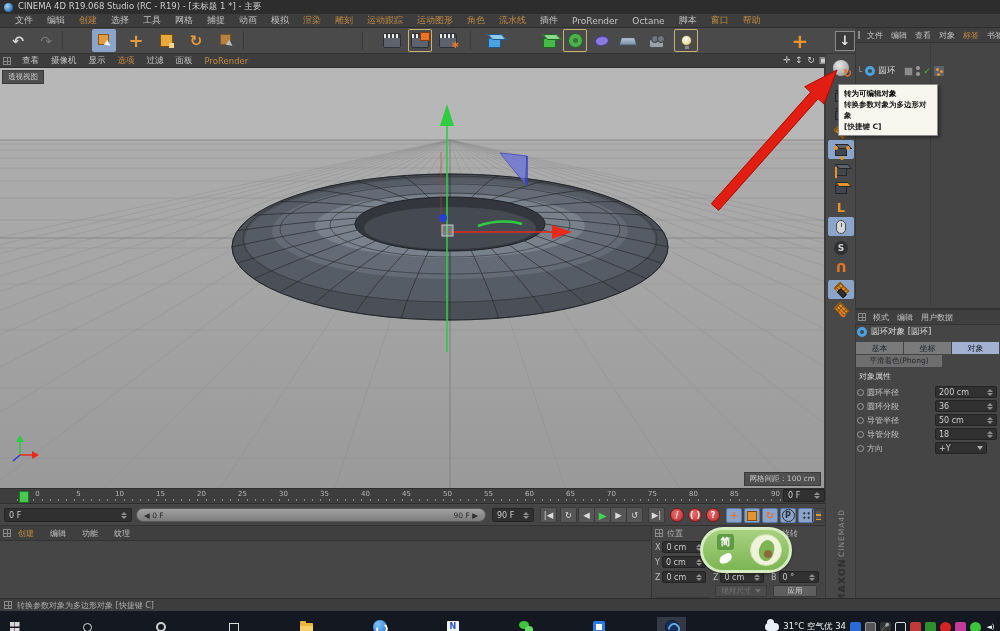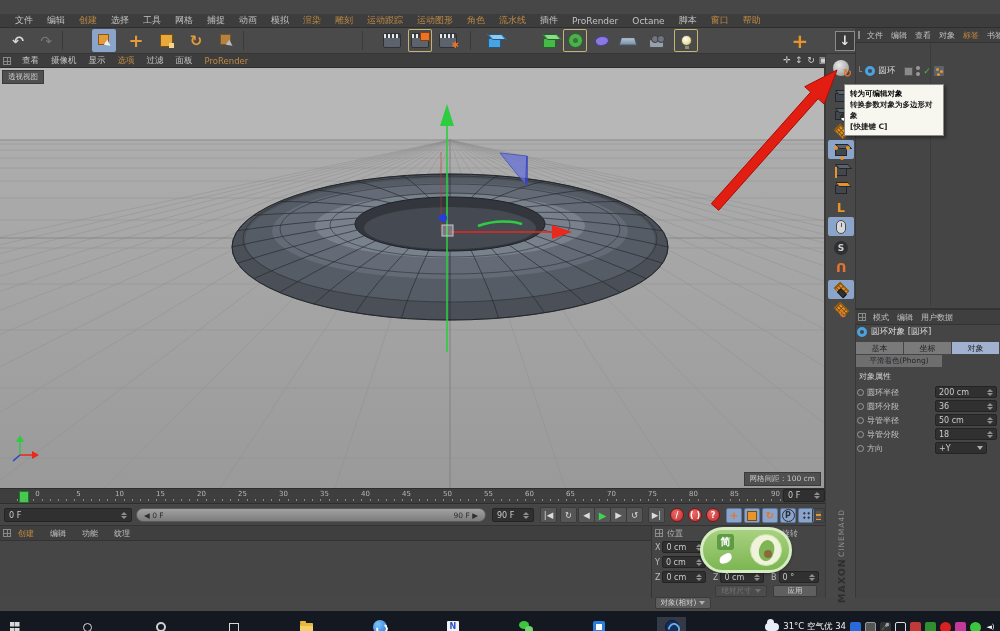--- a/index.html
+++ b/index.html
@@ -84,21 +84,21 @@
   .m-axis { color:#e8942c; font-weight:bold; font-size:13px; }
   .m-mouse { width:10px; height:14px; background:#d8d8d8; border:1px solid #4a4a4a; border-radius:5px; position:relative; }
   .m-mouse::before { content:""; position:absolute; left:4px; top:2px; width:1px; height:4px; background:#555; }
   .m-soft { width:14px; height:14px; border-radius:50%; background:#2e3034; color:#cfcfcf; font-size:9px; font-weight:bold; display:flex; align-items:center; justify-content:center; }
   .m-mag { color:#e8742c; font-weight:bold; font-size:13px; transform:rotate(180deg); }
   .m-wp { width:13px; height:13px; background:#e8942c; transform:rotate(45deg) scaleY(.7); border:1px solid #7a4f10; background-image:linear-gradient(#7a4f10 1px,transparent 1px),linear-gradient(90deg,#7a4f10 1px,transparent 1px); background-size:4px 4px; }
   .m-lock { position:relative; } .m-lock::after { content:""; position:absolute; right:-2px; bottom:-2px; width:7px; height:6px; background:#2e3034; border:1px solid #111; border-radius:1px; }
   .m-rotwp { position:relative; } .m-rotwp::after { content:"↻"; position:absolute; right:-3px; bottom:-5px; color:#e8742c; font-weight:bold; font-size:11px; }
 
   
-  #tooltip { left:838px; top:84px; width:100px; background:#f7f7ef; border:1px solid #8a8a8a; box-shadow:2px 2px 3px rgba(0,0,0,.4); padding:3px 5px; z-index:60;margin-left:6px; }
+  #tooltip { left:838px; top:84px; width:100px; background:#f7f7ef; border:1px solid #8a8a8a; box-shadow:2px 2px 3px rgba(0,0,0,.4); padding:3px 5px; z-index:60; }
   #tooltip .tt1 { font-size:7.5px; font-weight:bold; color:#000; line-height:11px; }
   #tooltip .tt2, #tooltip .tt3 { font-size:7.5px; color:#222; line-height:11px;font-weight:bold; }
 
   
   #rightpanel { left:855px; top:28px; width:145px; height:570px; background:#454545; border-left:1px solid #383838; }
   .prow-menu { position:absolute; left:855px; width:145px; height:15px; background:#3f3f3f; border-bottom:1px solid #333; display:flex; align-items:center; gap:4px; padding-left:3px; font-size:8px; }
   .prow-menu .li-item { padding:0 3px; }
   #om-objrow { left:857px; top:64px; height:14px; display:flex; align-items:center; gap:3px; font-size:8.5px; color:#ddd; }
   .torus-ico { width:10px; height:10px; border-radius:50%; border:3px solid #4aa3e0; }
   .tagsq { width:9px; height:9px; background:#8a8a8a; border:1px solid #555; border-radius:1px; }
@@ -183,20 +183,24 @@
   .tico { width:11px; height:11px; border-radius:2px; display:flex; align-items:center; justify-content:center; font-size:7px; color:#fff; }
 
   
   #arrow-svg { left:0; top:0; pointer-events:none; z-index:70; }
 </style>
 </head>
 <body>
 
 <div id="app">
 
+  <div id="titlebar" class="abs">
+    <div class="logo"></div>
+    <span>CINEMA 4D R19.068 Studio (RC - R19) - [未标题 1 *] - 主要</span>
+  </div>
 
   <div id="menubar" class="abs mrow">
       <span class="li-item">文件</span>
       <span class="li-item">编辑</span>
       <span class="li-item hl">创建</span>
       <span class="li-item">选择</span>
       <span class="li-item">工具</span>
       <span class="li-item">网格</span>
       <span class="li-item">捕捉</span>
       <span class="li-item">动画</span>
@@ -705,20 +709,24 @@
     <span class="b1">MAXON</span>
     <span class="b2">CINEMA4D</span>
   </div>
 
   <div id="tooltip" class="abs">
     <div class="tt1">转为可编辑对象</div>
     <div class="tt2">转换参数对象为多边形对象</div>
     <div class="tt3">[快捷键 C]</div>
   </div>
 
+  <div id="statusbar" class="abs">
+    <div class="gridico"></div>
+    <span>转换参数对象为多边形对象 [快捷键 C]</span>
+  </div>
 
   <div id="taskbar" class="abs">
     <div class="tk">
         <div class="winlogo"></div>
       </div>
     <div class="tk">
         <div class="searchico"></div>
       </div>
     <div class="tk">
         <div class="cortana"></div>

